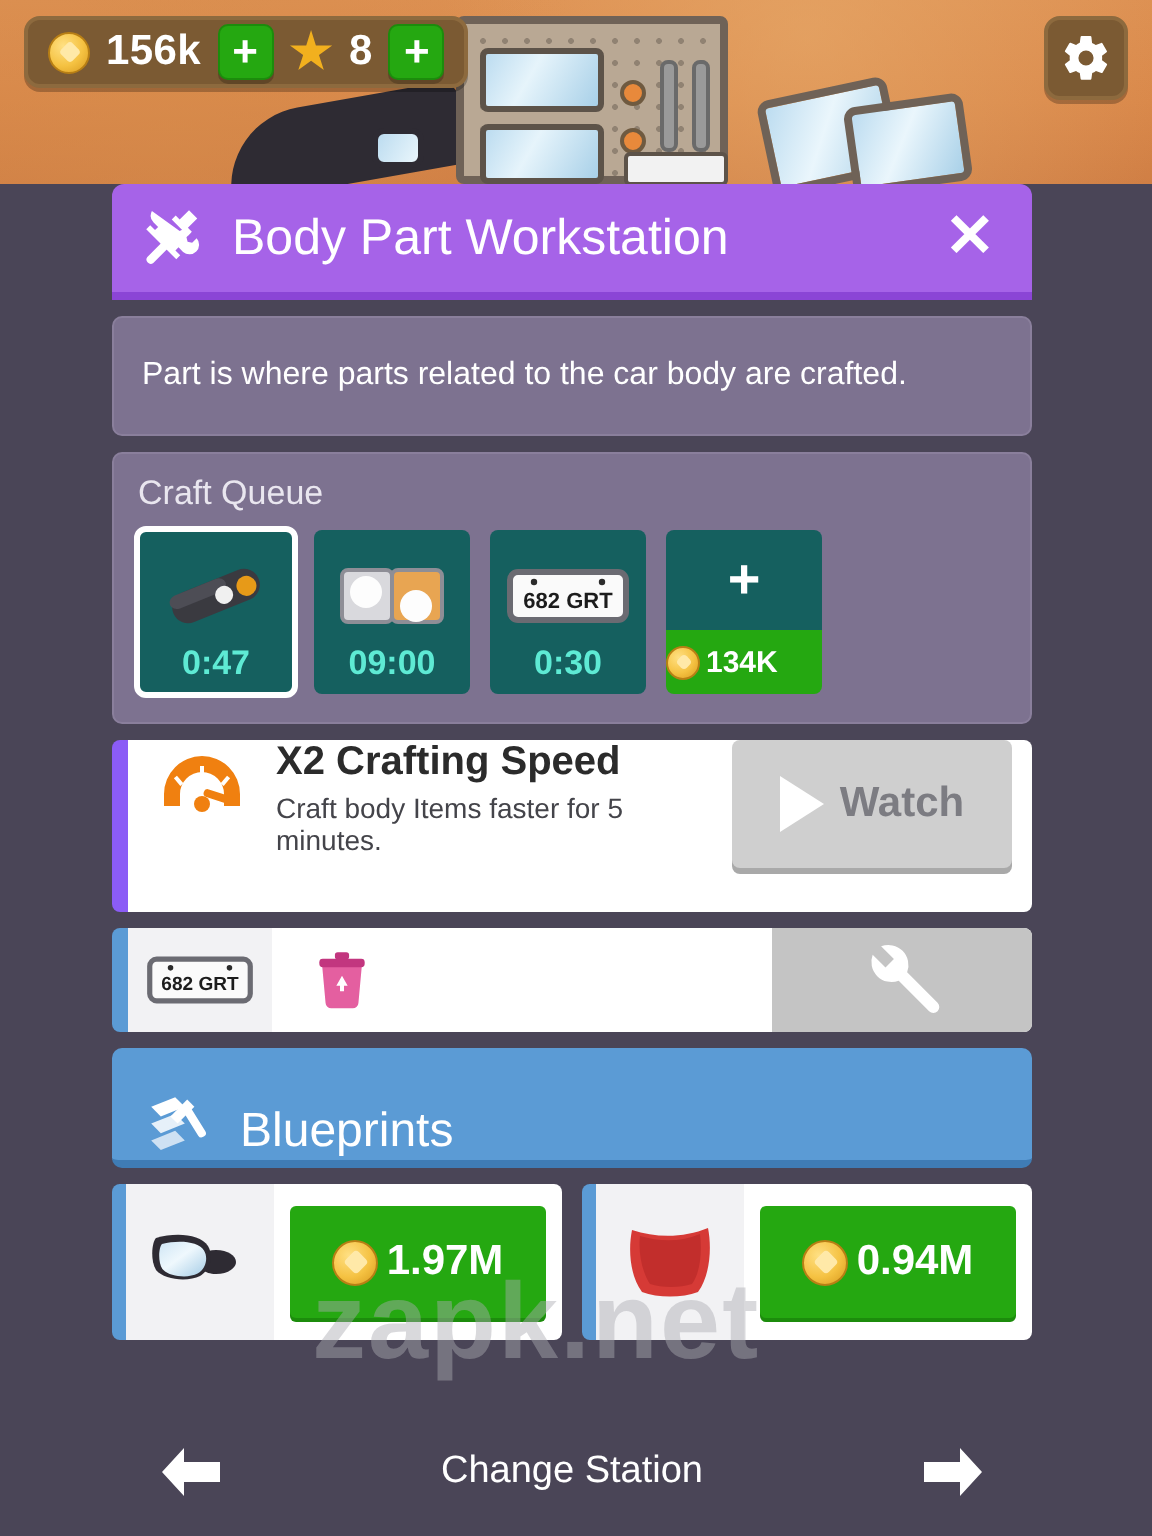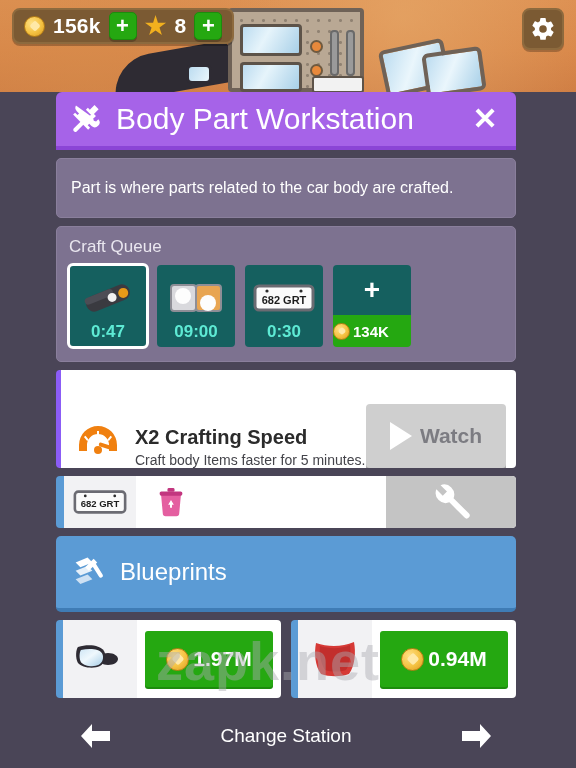--- a/index.html
+++ b/index.html
@@ -118,21 +118,21 @@
   
   .modal {
     position: absolute; left: 56px; top: 92px; width: 460px;
   }
   .modal-header {
     height: 58px; background: #a663e8; border-radius: 6px 6px 0 0;
     display: flex; align-items: center; padding: 0 14px;
     border-bottom: 4px solid #8b45d6;
   }
   .modal-title {
-    color: #fff; font-size: 30px; font-weight: normal; margin-left: 12px; flex: 1;
+    color: #fff; font-size: 25px; font-weight: normal; margin-left: 12px; flex: 1;
   }
   .close-x {
     width: 34px; height: 34px; display: flex; align-items: center; justify-content: center;
     color: #fff; font-size: 30px; font-weight: bold; line-height: 1;
   }
 
   .panel {
     background: #7d7290; margin-top: 8px; border-radius: 5px;
     border: 1px solid #8a7f9c;
   }
@@ -162,22 +162,22 @@
     height: 32px; background: #25a811; display: flex; align-items: center;
     gap: 3px;
   }
   .add-bot .coin { width: 17px; height: 17px; }
   .add-bot .coin::after { width: 6px; height: 6px; }
   .add-price { color: #fff; font-size: 15px; font-weight: bold; }
 
   
   .boost {
     margin-top: 8px; background: #ffffff; border-radius: 4px;
-    height: 98px; display: flex; align-items: flex-end;
-    border-left: 5px solid #8b5cf6; position: relative; overflow: hidden;
+    height: 86px; display: flex; align-items: flex-start;
+    border-left: 8px solid #8b5cf6; position: relative; overflow: hidden;
   }
   .boost-icon { width: 74px; display: flex; align-items: center; justify-content: center; }
   .boost-text { flex: 1; }
   .boost-title { font-size: 20px; font-weight: bold; color: #2b2b2b; }
   .boost-sub { font-size: 14px; color: #44444a; margin-top: 3px; }
   .watch-btn {
     width: 140px; height: 64px; margin-right: 10px; background: #cfcfcf;
     border-radius: 4px; display: flex; align-items: center; justify-content: center;
     gap: 8px; box-shadow: 0 3px 0 #a9a9a9;
   }
@@ -198,22 +198,22 @@
     display: flex; align-items: center; justify-content: center;
   }
   .crafted-mid { flex: 1; display: flex; align-items: center; padding-left: 18px; }
   .crafted-action {
     width: 130px; height: 100%; background: #c4c4c4;
     display: flex; align-items: center; justify-content: center;
   }
 
   
   .bp-header {
-    margin-top: 8px; height: 76px; background: #5b9bd5; border-radius: 5px;
-    display: flex; align-items: center; padding: 0 16px;
+    margin-top: 8px; height: 60px; background: #5b9bd5; border-radius: 5px;
+    display: flex; align-items: flex-end; padding: 0 16px;
     border-bottom: 4px solid #3f7cb5;
   }
   .bp-title { color: #fff; font-size: 24px; margin-left: 12px; }
   .bp-grid { margin-top: 8px; display: flex; gap: 10px; }
   .bp-card {
     flex: 1; height: 78px; background: #ffffff; border-radius: 4px;
     display: flex; align-items: center; border-left: 7px solid #5b9bd5; overflow: hidden;
   }
   .bp-iconbox {
     width: 74px; height: 100%; background: #f2f2f4;

